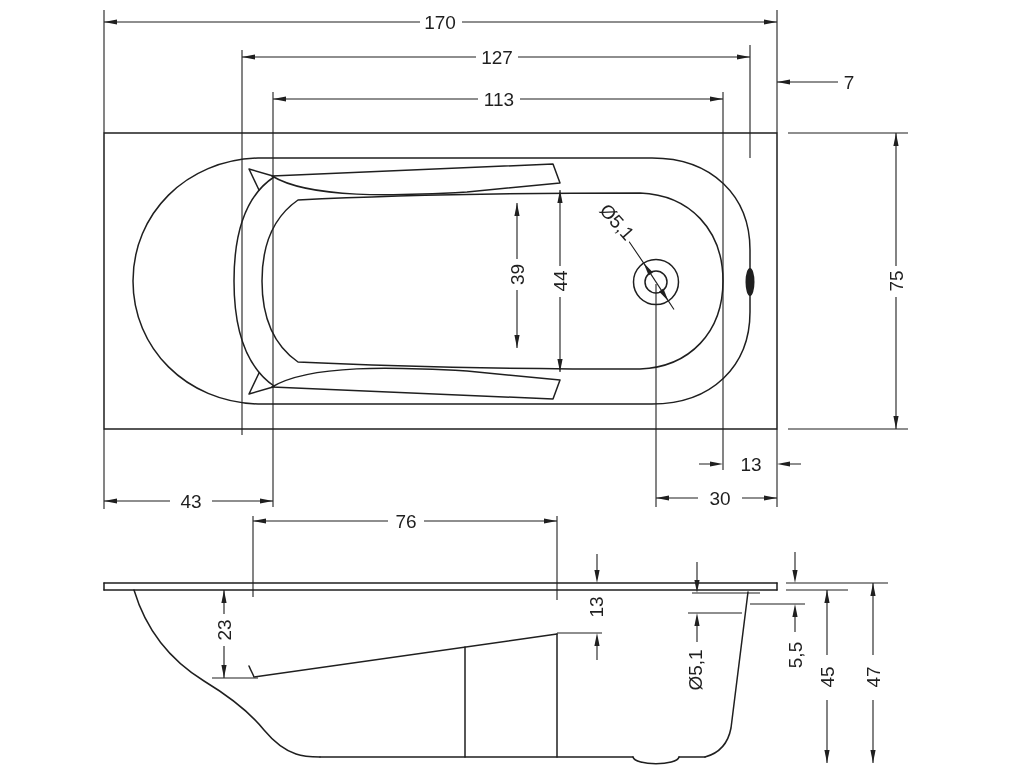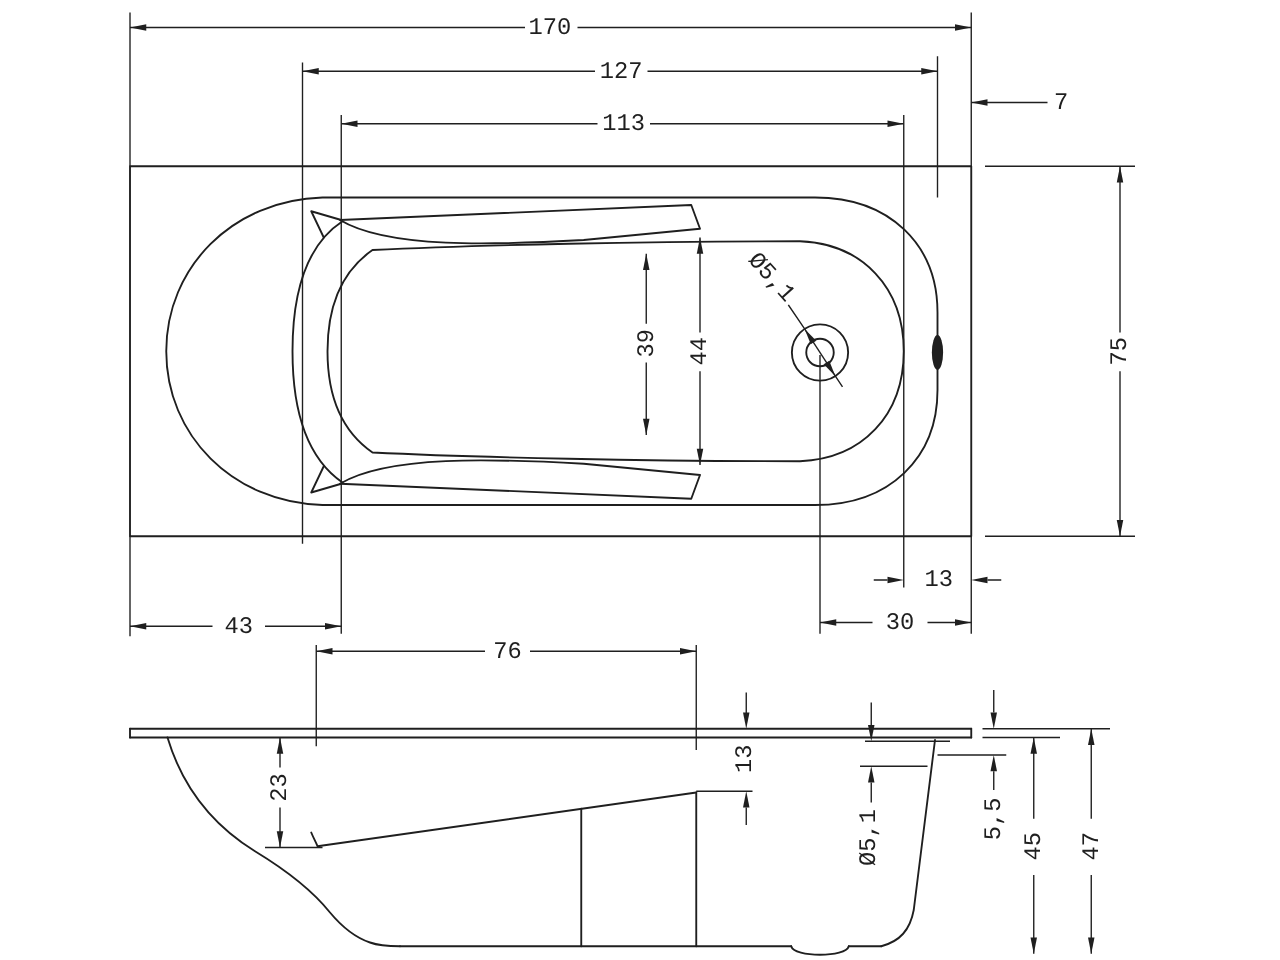--- a/index.html
+++ b/index.html
@@ -1,18 +1,18 @@
 <!DOCTYPE html>
 <html><head>
 <meta charset="utf-8">
 <style>
   html, body { margin: 0; padding: 0; background: #ffffff; }
   .stage {
     position: relative; width: 1024px; height: 768px; background: #ffffff;
-    font-family: Liberation Mono, monospace;
+    font-family: Liberation Sans, sans-serif;
     border-radius: 25px;
   }
   svg { display: block; }
   .geo  { fill: none; stroke: #1f1f1f; stroke-width: 1.5; stroke-linecap: round; stroke-linejoin: round; }
   .thin { fill: none; stroke: #1f1f1f; stroke-width: 1.1; stroke-linecap: butt; }
   .arr  { fill: #1f1f1f; stroke: none; }
   .dimtext {
     fill: #1f1f1f; font-size: 19px;
     text-anchor: middle; dominant-baseline: central;
     paint-order: stroke fill; stroke: #ffffff; stroke-width: 7px; stroke-linejoin: round;

